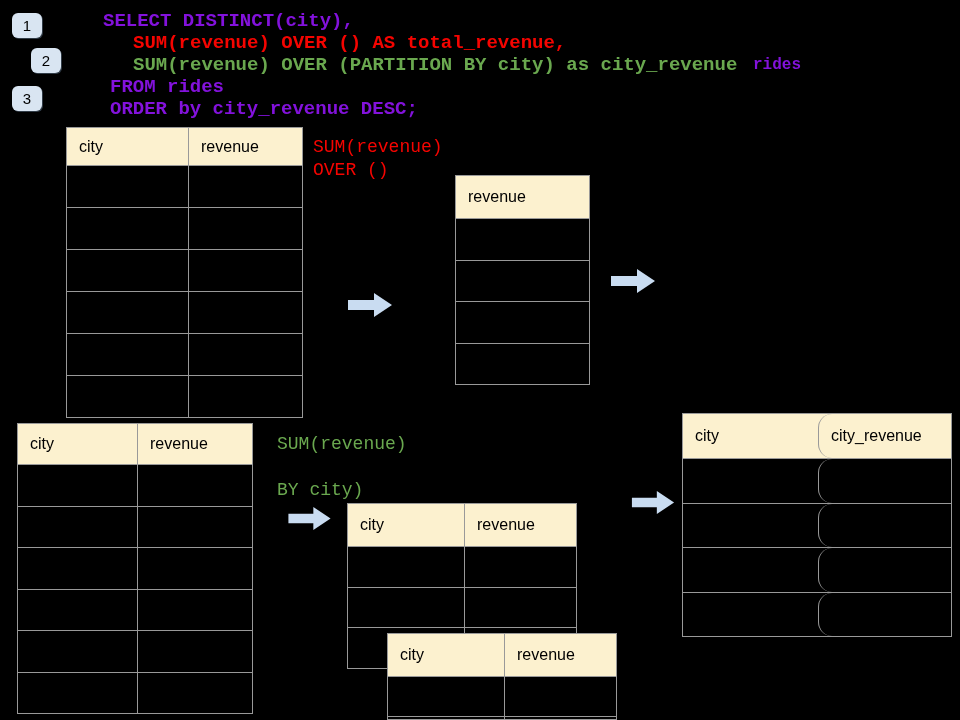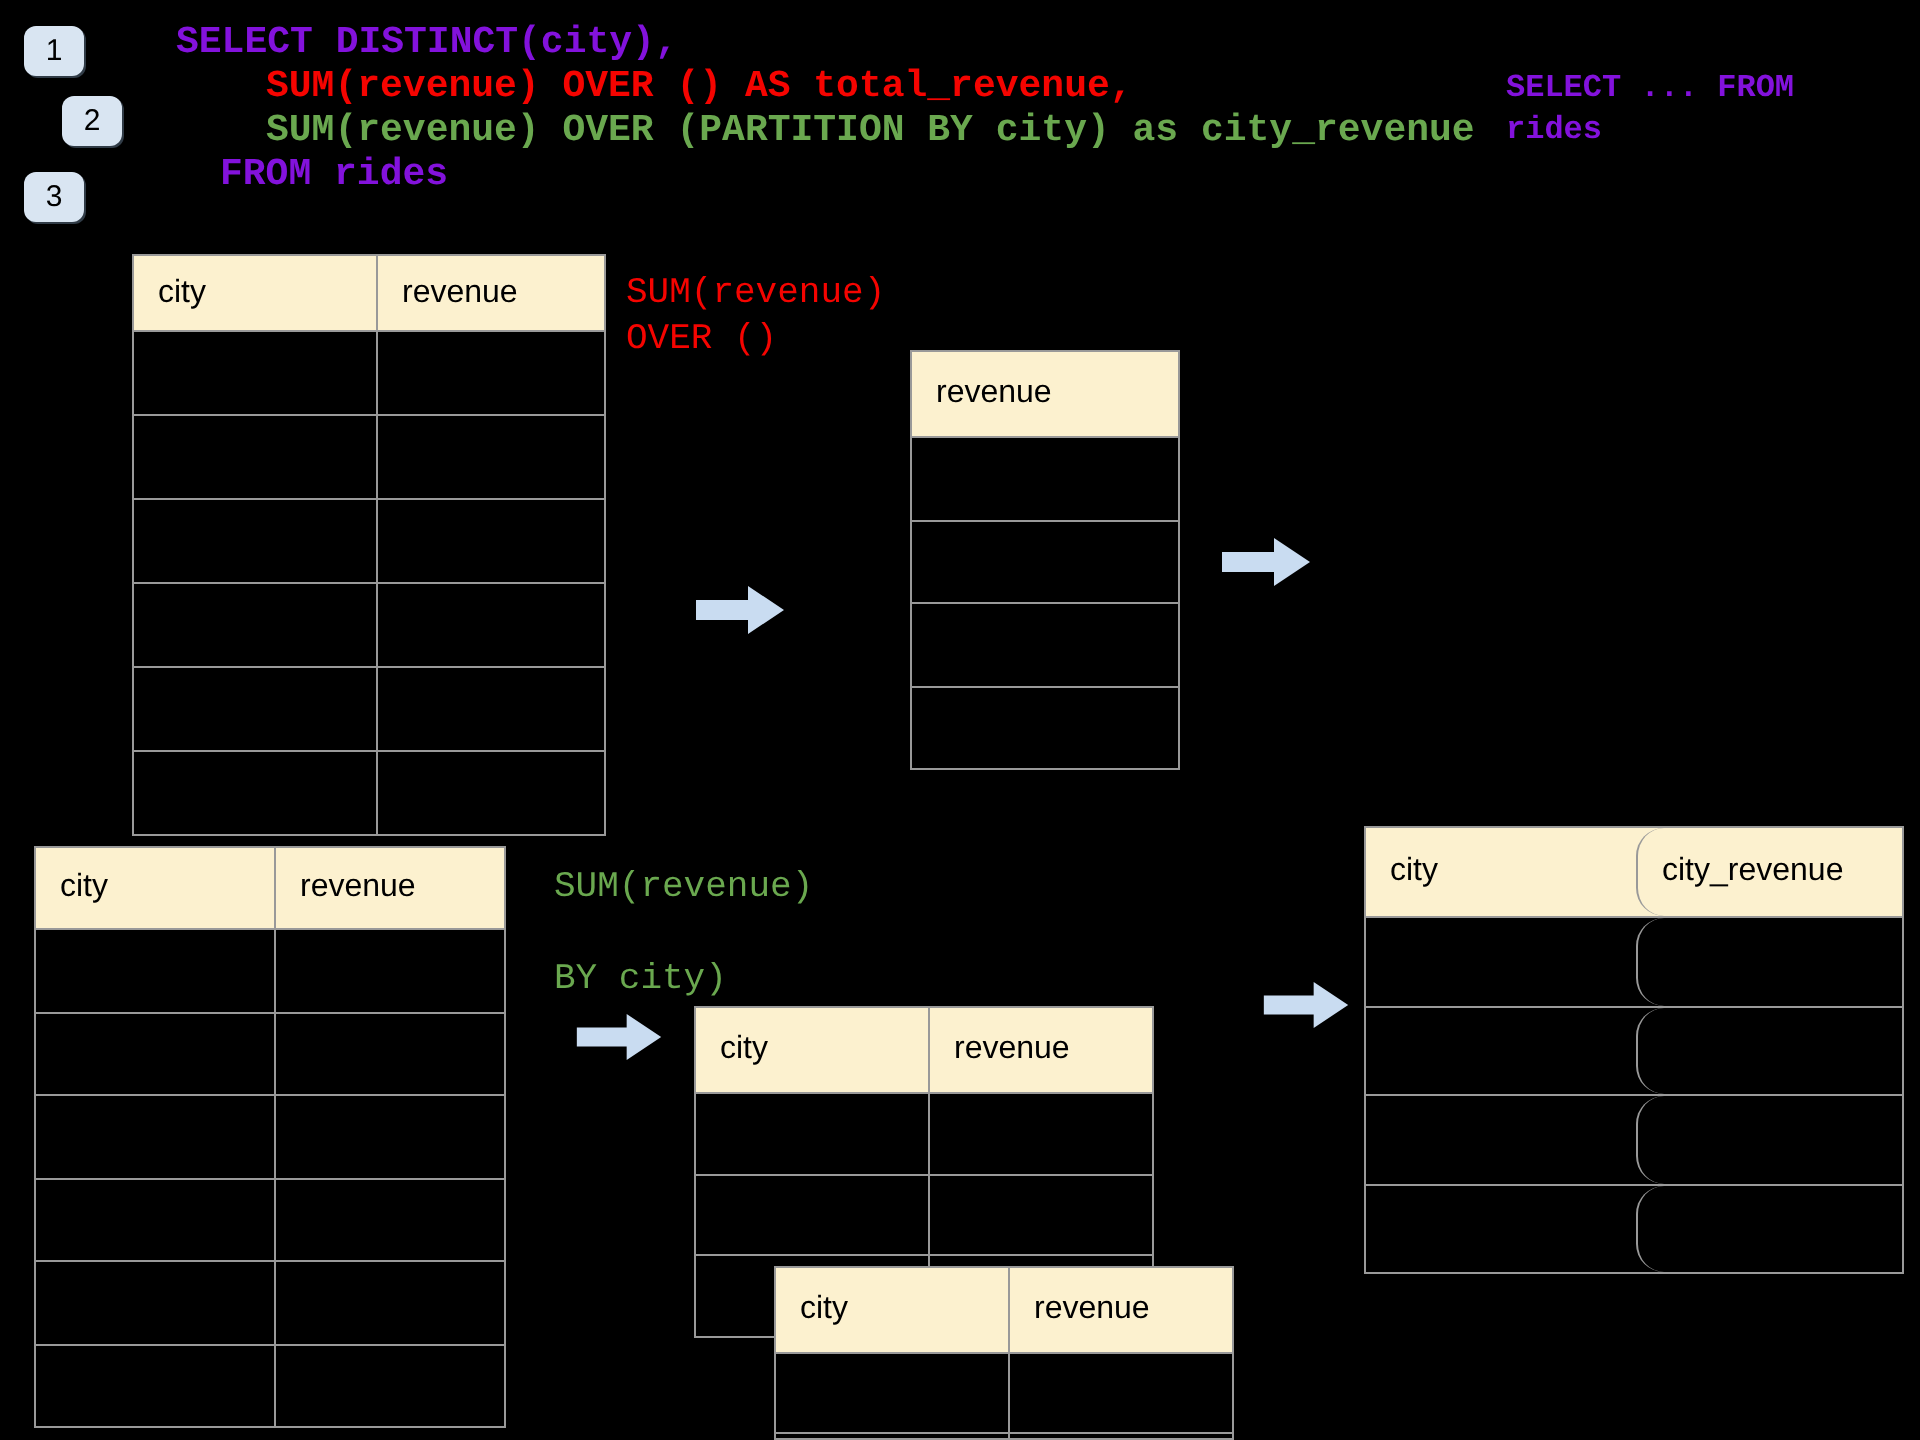--- a/index.html
+++ b/index.html
@@ -114,26 +114,26 @@
 </style>
 </head>
 <body>
 
 <div id="canvas">
 
   <div class="badge" style="left:12px; top:13px">1</div>
   <div class="badge" style="left:31px; top:48px">2</div>
   <div class="badge" style="left:12px; top:86px">3</div>
 
-  <div class="code-line purple" style="left:88px;  top:10px">SELECT DISTINCT(city),</div>
+  <div class="code-line purple" style="left:103px;  top:10px">SELECT DISTINCT(city),</div>
   <div class="code-line green" style="left:133px; top:54px">SUM(revenue) OVER (PARTITION BY city) as city_revenue</div>
   <div class="code-line red" style="left:133px; top:32px">SUM(revenue) OVER () AS total_revenue,</div>
   <div class="code-line purple" style="left:110px; top:76px">FROM rides</div>
-
-  <div class="side-line purple" style="left:753px; top:34px">SELECT ... FROM</div>
+  <div class="code-line purple" style="left:110px; top:98px">ORDER by city_revenue DESC;</div>
+
   <div class="side-line purple" style="left:753px; top:55px">rides</div>
 
   <div class="note-line red" style="left:313px; top:136px">SUM(revenue)</div>
   <div class="note-line red" style="left:313px; top:159px">OVER ()</div>
 
   <div class="note-line green" style="left:277px; top:433px">SUM(revenue)</div>
   <div class="note-line green" style="left:277px; top:479px">BY city)</div>
 
   <div class="table t-source">
       <div class="trow thead">

